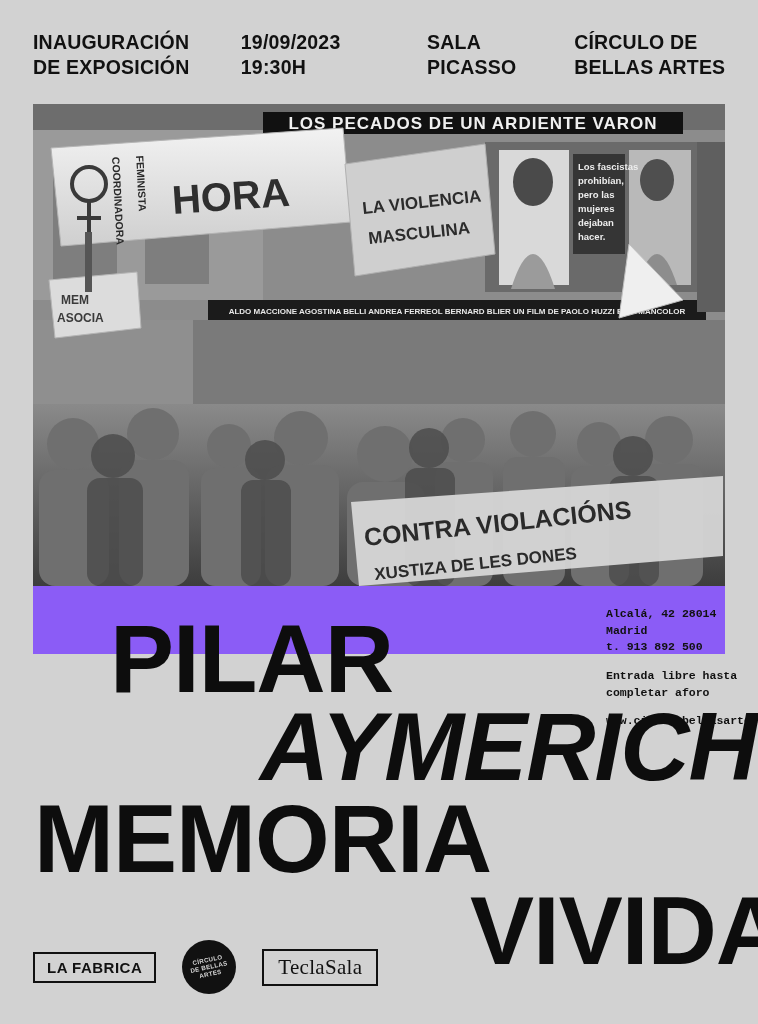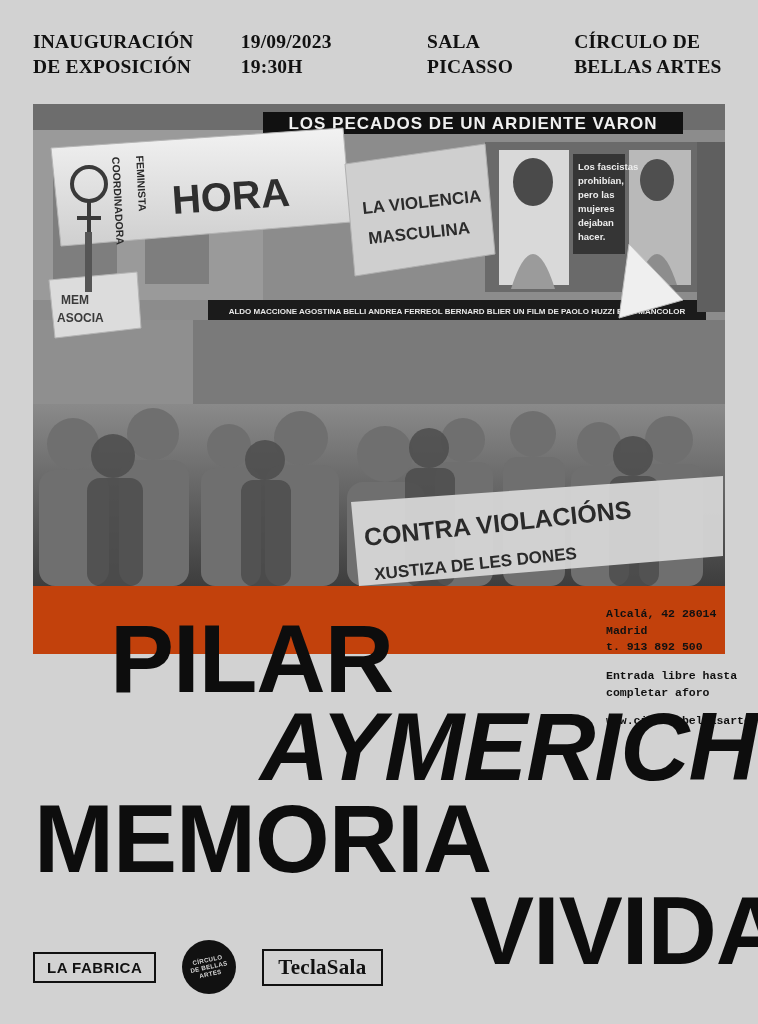--- a/index.html
+++ b/index.html
@@ -24,21 +24,20 @@
   }
 
   
   .header {
     position: absolute;
     top: 30px;
     left: 33px;
     right: 27px;
     display: flex;
     justify-content: center;
-    font-family: Liberation Serif, serif;
   }
   .header-col {
     font-size: 19.5px;
     font-weight: bold;
     line-height: 1.28;
     letter-spacing: 0.2px;
     text-transform: uppercase;
     white-space: pre-line;
   }
   .hcol-1 { width: 212px; }
@@ -46,21 +45,21 @@
   .hcol-3 { width: 150px; }
   .hcol-4 { width: 160px; }
 
   
   .photo {
     position: absolute;
     top: 104px;
     left: 33px;
     width: 692px;
     height: 550px;
-    background: #c2410c;
+    background: #8b5cf6;
     overflow: hidden;
   }
   .photo svg { display: block; }
 
   
   .title-block {
     position: absolute;
     left: 0;
     top: 592px;
     width: 758px;
@@ -130,21 +129,21 @@
     line-height: 1.15;
     text-align: center;
     letter-spacing: 0.3px;
     transform: rotate(-12deg);
   }
   .logo-teclasala {
     border: 2px solid #111;
     padding: 6px 14px;
     font-family: "Liberation Serif", serif;
     font-size: 21px;
-    font-weight: bold;
+    font-weight: normal;
     line-height: 1;
     letter-spacing: 0.3px;
   }
 </style>
 </head>
 <body>
 
 <div class="poster">
 
   <div class="header">

